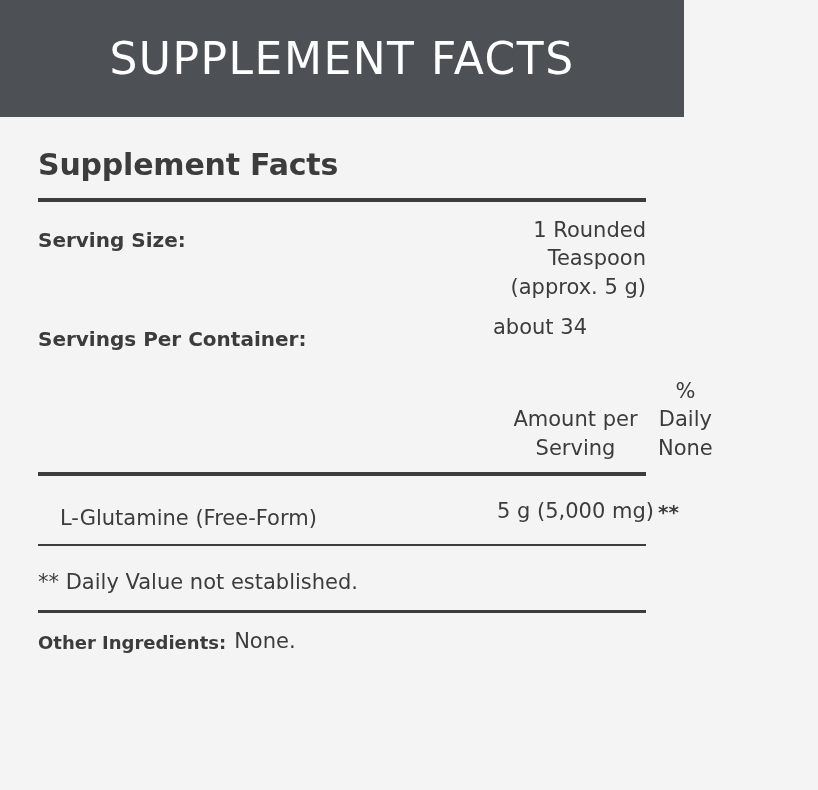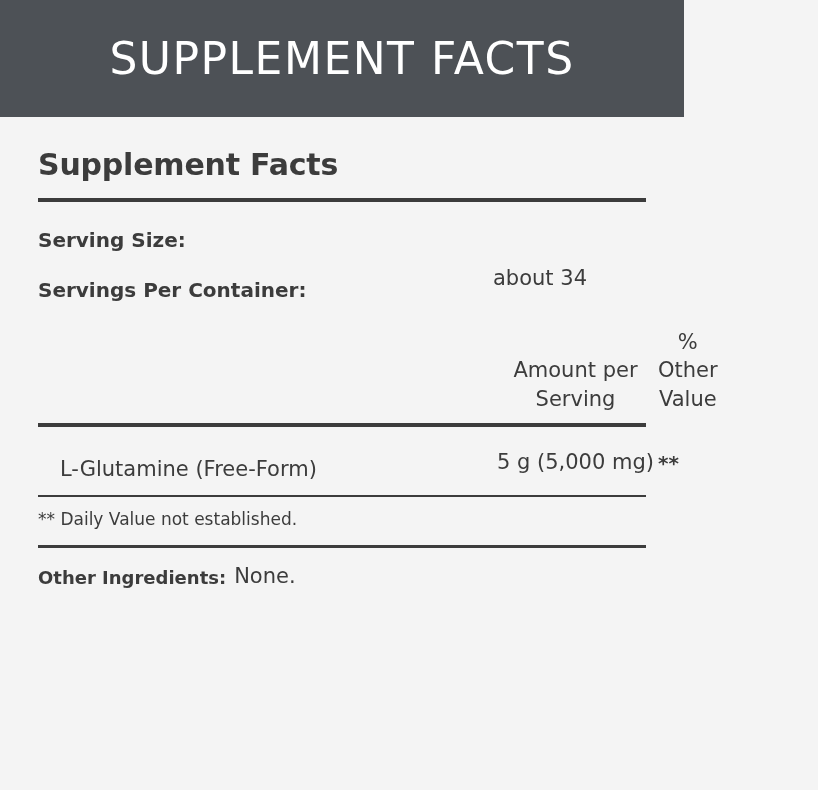--- a/index.html
+++ b/index.html
@@ -138,23 +138,23 @@
     font-size: 21px;
     color: #3c3c3c;
     line-height: 1.4;
   }
   .ingredient-dv {
     font-size: 20px;
     color: #3c3c3c;
     font-weight: bold;
   }
   .footnote {
-    font-size: 17px;
-    color: #3c3c3c;
-    padding-top: 12px;
+    font-size: 21px;
+    color: #3c3c3c;
+    padding-top: 24px;
     padding-bottom: 16px;
   }
   .other-row {
     display: flex;
     align-items: flex-end;
     padding-top: 16px;
   }
   .other-label {
     font-size: 18px;
     font-weight: bold;
@@ -176,31 +176,35 @@
   </div>
 
   <div class="panel">
 
     <div class="panel-title">Supplement Facts</div>
 
     <div class="rule-thick"></div>
 
     <div class="row serving-row">
       <div class="label-col">Serving Size:</div>
+      <div class="serving-value">
+        <span>1 Rounded Teaspoon</span>
+        <span class="l2">(approx. 5 g)</span>
+      </div>
     </div>
 
     <div class="row spc-row">
       <div class="label-col">Servings Per Container:</div>
       <div class="spc-value">about 34</div>
     </div>
 
     <div class="row header-row">
       <div class="label-col">&nbsp;</div>
       <div class="amount-col col-head">Amount per Serving</div>
-      <div class="dv-col col-head">% Other Value</div>
+      <div class="dv-col col-head">% Daily None</div>
     </div>
 
     <div class="rule-thick"></div>
 
     <div class="row ingredient-row">
       <div class="label-col ingredient-name">L-Glutamine (Free-Form)</div>
       <div class="amount-col ingredient-amount">5 g (5,000 mg)</div>
       <div class="dv-col ingredient-dv">**</div>
     </div>
 

